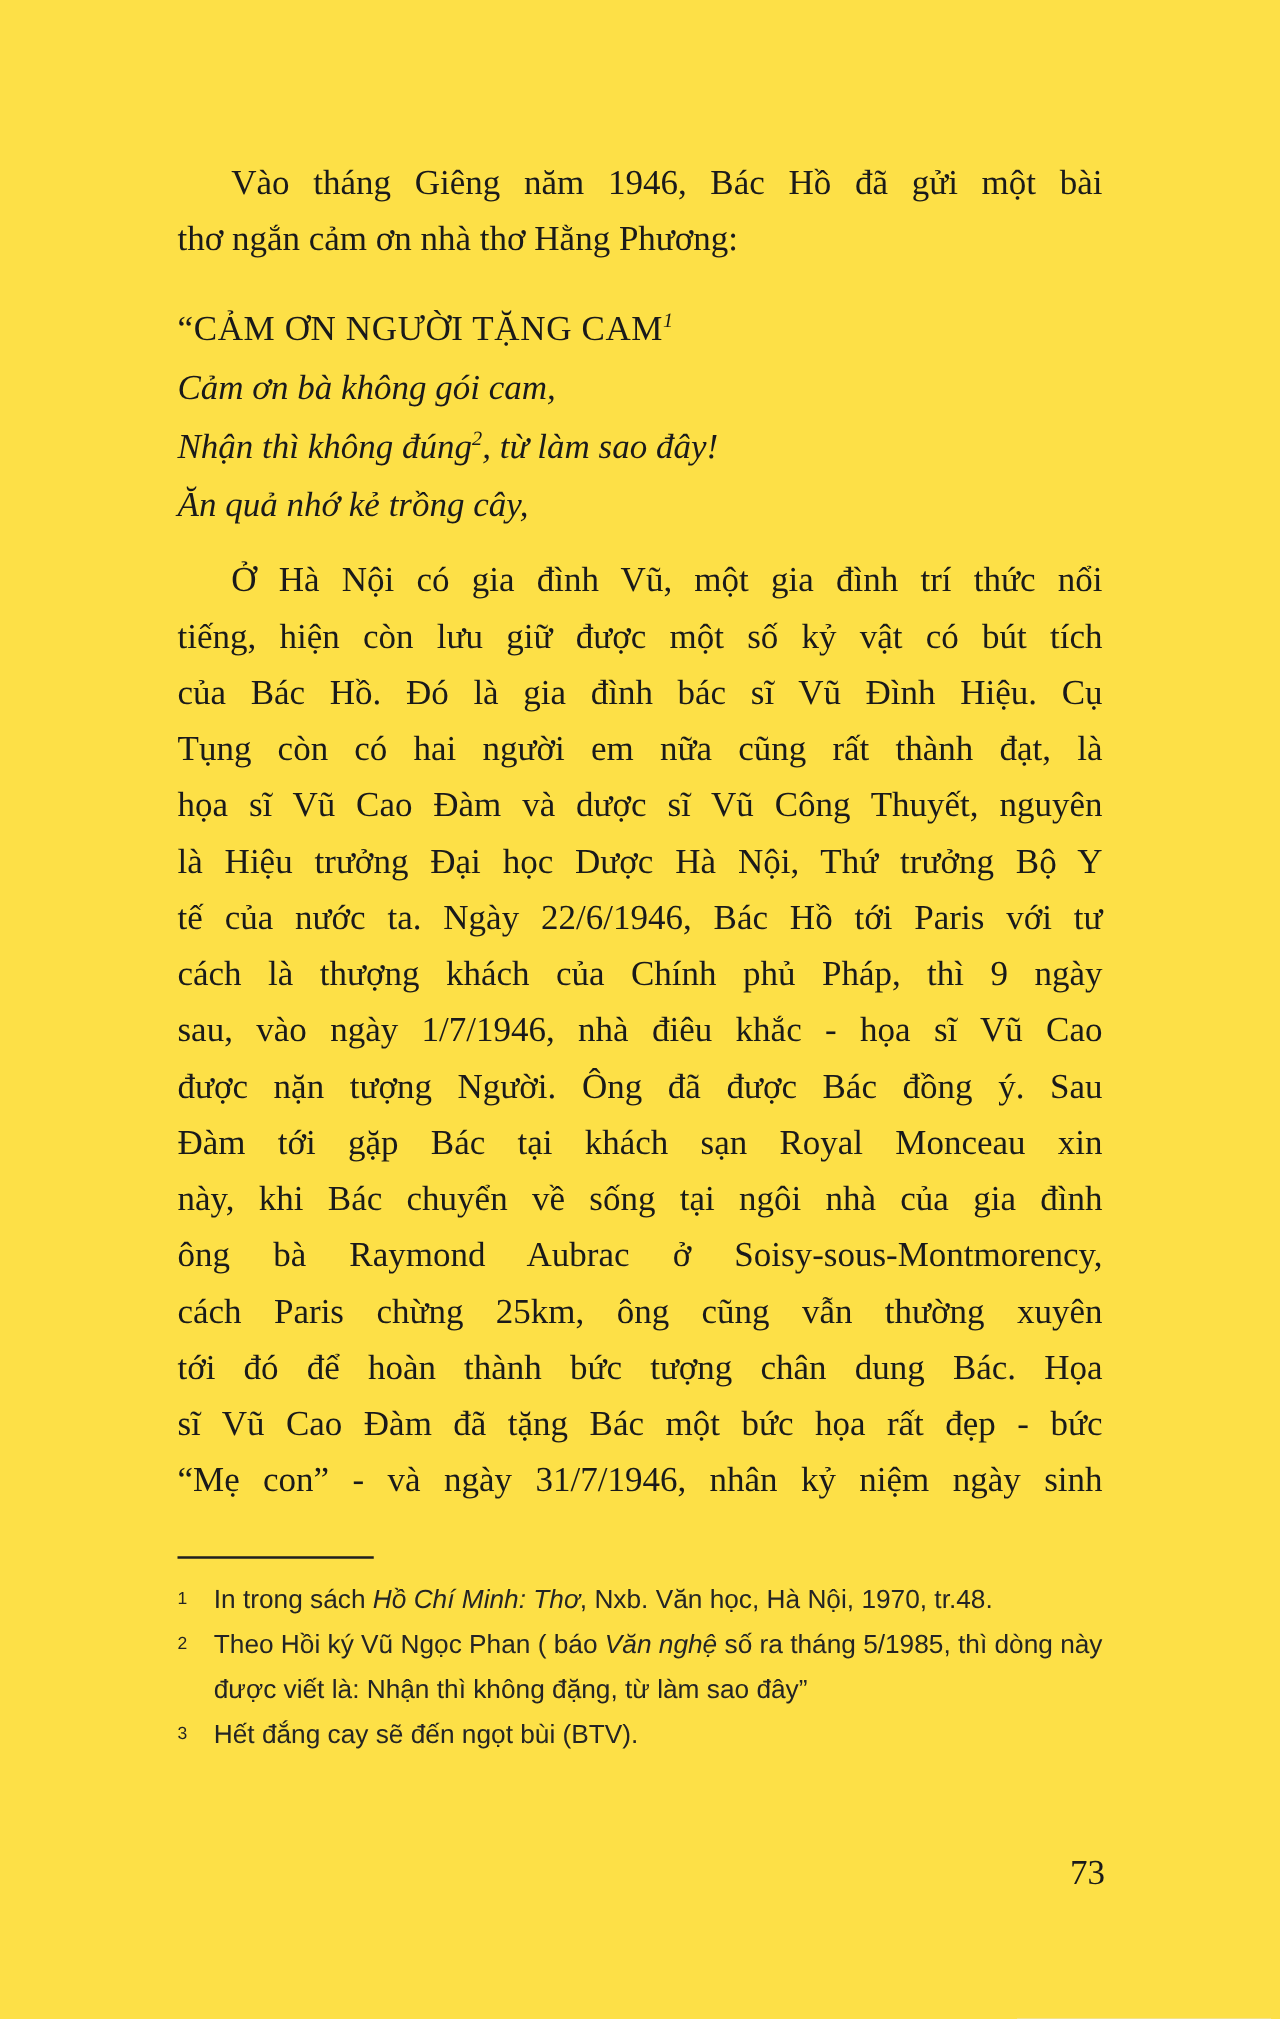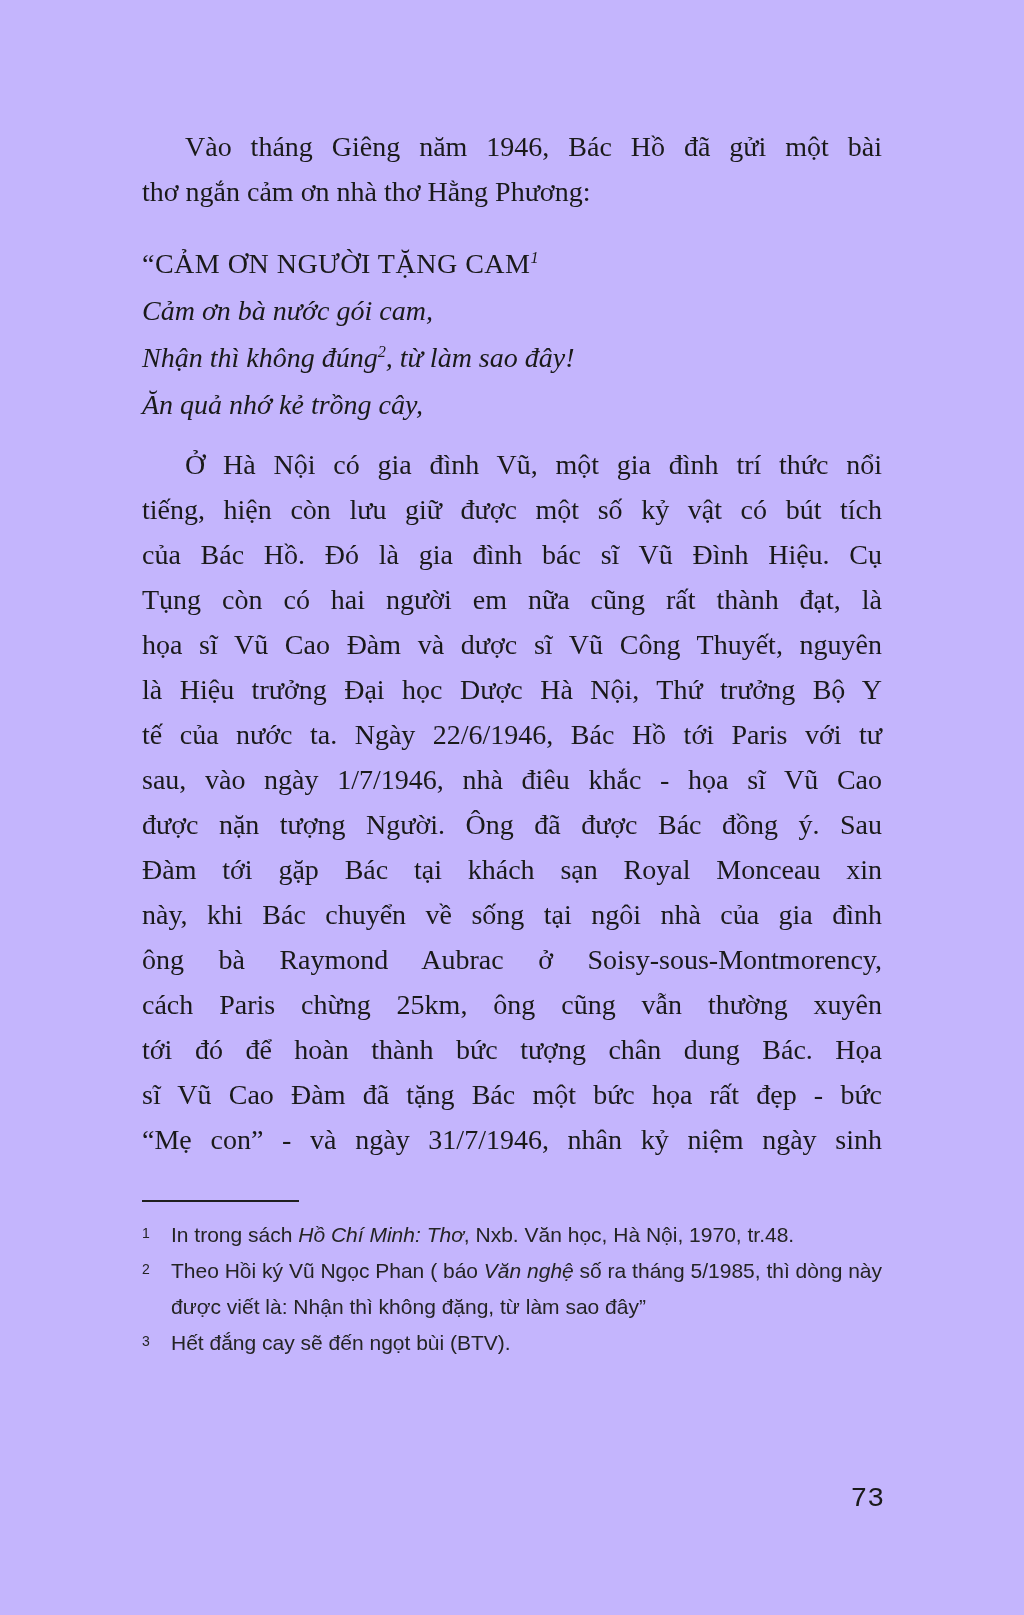--- a/index.html
+++ b/index.html
@@ -1,20 +1,20 @@
 <!DOCTYPE html>
 <html lang="vi"><head>
 <meta charset="utf-8">
 <style>
   html, body { margin: 0; padding: 0; background: #e8e8e8; }
   .page {
     position: relative;
     width: 1024px;
     height: 1615px;
-    background: #c4b5fd;
+    background: #fde047;
     margin: 0 auto;
     overflow: hidden;
     color: #1a1a1a;
     font-family: "Liberation Serif", "DejaVu Serif", serif;
   }
   .text-col {
     position: absolute;
     left: 142px;
     top: 0;
     width: 740px;
@@ -72,50 +72,51 @@
     line-height: 30px;
     padding-top: 1px;
   }
   .fn-text { flex: 1 1 auto; }
   .it { font-style: italic; }
   .page-number {
     position: absolute;
     top: 1483px;
     right: 140px;
     font-size: 28px;
-    font-family: Liberation Mono, monospace;
+    font-family: Liberation Serif, serif;
     color: #1a1a1a;
   }
 </style>
 </head>
 <body>
 
 <div class="page">
   <div class="text-col">
 
     <div class="intro">
         <div class="line indent justify"><span>Vào tháng Giêng năm 1946, Bác Hồ đã gửi một bài</span></div>
         <div class="line"><span>thơ ngắn cảm ơn nhà thơ Hằng Phương:</span></div>
       </div>
 
     <div class="poem">
         <div class="line poem-title-line"><span>“CẢM ƠN NGƯỜI TẶNG CAM</span><sup>1</sup></div>
-        <div class="line"><span>Cảm ơn bà nước gói cam,</span></div>
+        <div class="line"><span>Cảm ơn bà không gói cam,</span></div>
         <div class="line"><span>Nhận thì không đúng</span><sup>2</sup><span>, từ làm sao đây!</span></div>
         <div class="line"><span>Ăn quả nhớ kẻ trồng cây,</span></div>
       </div>
 
     <div class="body-par">
         <div class="line indent justify"><span>Ở Hà Nội có gia đình Vũ, một gia đình trí thức nổi</span></div>
         <div class="line justify"><span>tiếng, hiện còn lưu giữ được một số kỷ vật có bút tích</span></div>
         <div class="line justify"><span>của Bác Hồ. Đó là gia đình bác sĩ Vũ Đình Hiệu. Cụ</span></div>
         <div class="line justify"><span>Tụng còn có hai người em nữa cũng rất thành đạt, là</span></div>
         <div class="line justify"><span>họa sĩ Vũ Cao Đàm và dược sĩ Vũ Công Thuyết, nguyên</span></div>
         <div class="line justify"><span>là Hiệu trưởng Đại học Dược Hà Nội, Thứ trưởng Bộ Y</span></div>
         <div class="line justify"><span>tế của nước ta. Ngày 22/6/1946, Bác Hồ tới Paris với tư</span></div>
+        <div class="line justify"><span>cách là thượng khách của Chính phủ Pháp, thì 9 ngày</span></div>
         <div class="line justify"><span>sau, vào ngày 1/7/1946, nhà điêu khắc - họa sĩ Vũ Cao</span></div>
         <div class="line justify"><span>được nặn tượng Người. Ông đã được Bác đồng ý. Sau</span></div>
         <div class="line justify"><span>Đàm tới gặp Bác tại khách sạn Royal Monceau xin</span></div>
         <div class="line justify"><span>này, khi Bác chuyển về sống tại ngôi nhà của gia đình</span></div>
         <div class="line justify"><span>ông bà Raymond Aubrac ở Soisy-sous-Montmorency,</span></div>
         <div class="line justify"><span>cách Paris chừng 25km, ông cũng vẫn thường xuyên</span></div>
         <div class="line justify"><span>tới đó để hoàn thành bức tượng chân dung Bác. Họa</span></div>
         <div class="line justify"><span>sĩ Vũ Cao Đàm đã tặng Bác một bức họa rất đẹp - bức</span></div>
         <div class="line justify"><span>“Mẹ con” - và ngày 31/7/1946, nhân kỷ niệm ngày sinh</span></div>
       </div>

